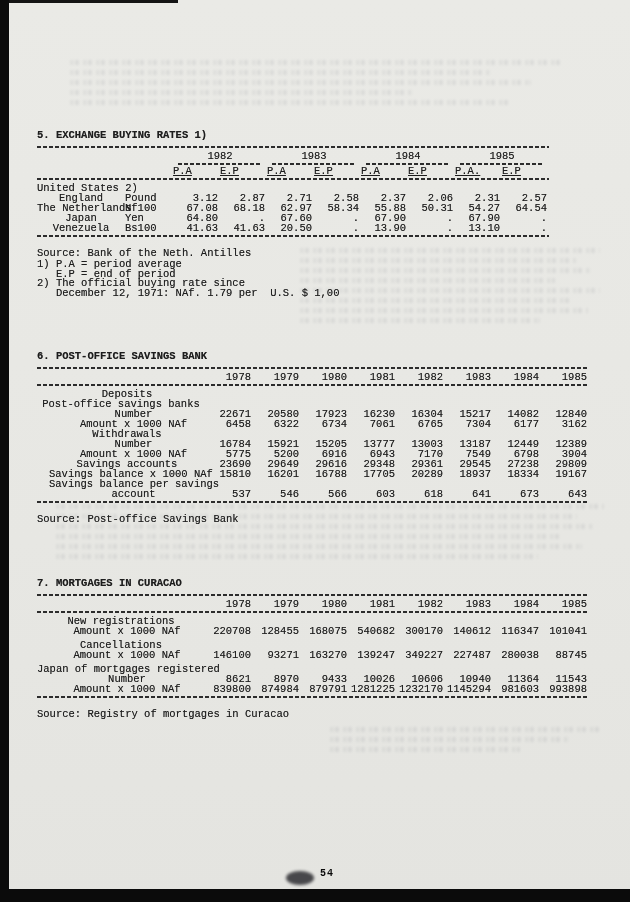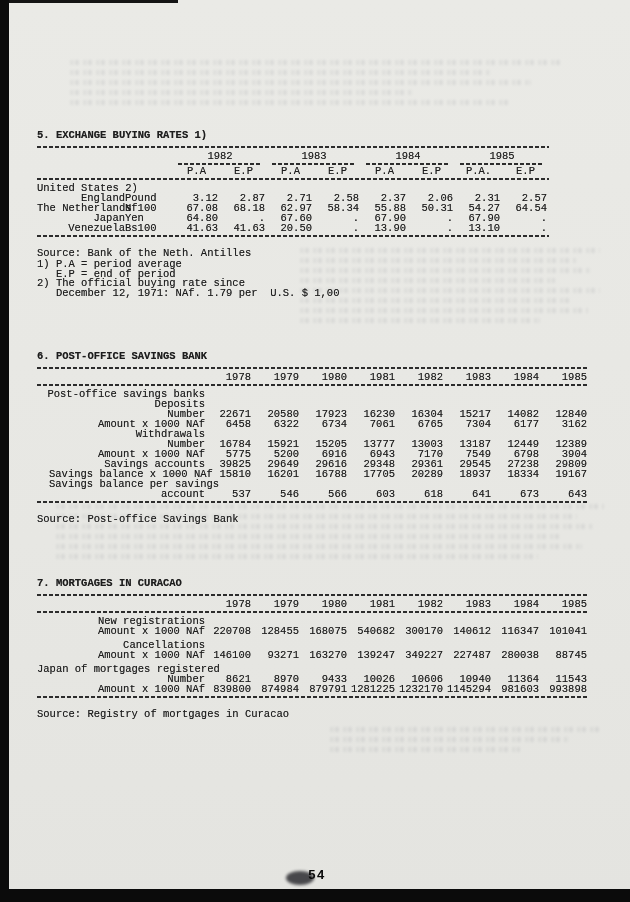--- a/index.html
+++ b/index.html
@@ -35,25 +35,25 @@
     text-shadow:0 0 .3px rgba(25,25,25,.55);
   }
   .sec-title { font-weight:bold; white-space:pre; }
   .src-line  { margin-top:8px; white-space:pre; }
   .note-line { white-space:pre; line-height:9.6px; }
   .notes { margin-top:2px; }
 
   table { border-collapse:collapse; table-layout:fixed; margin-top:4px; }
   td { font-size:10.5px; line-height:10px; padding:0; vertical-align:bottom; white-space:nowrap; }
   .num  { text-align:right; padding-right:2px; }
-  .lbl  { text-align:right;margin-top:45px; }
+  .lbl  { text-align:center;margin-top:45px; }
   .unit { text-align:left; }
   .ind1 { padding-left:12px; }
   .ind2 { padding-left:25px; }
-  .sub  { text-align:center; }
+  .sub  { text-align:left;text-decoration:underline; }
   .yhead{ }
   .yearcell { text-align:center; }
   .yearcell .yr { display:block; line-height:10px; }
   .yearcell .yrline {
     display:block; height:2px; margin:2px 5px 1px 5px;
     background:repeating-linear-gradient(90deg,#2c2c2c 0 4px,transparent 4px 6px);
   }
   .sep-row td { padding:2px 0 3px 0; }
   .sep {
     height:2px;
@@ -63,22 +63,22 @@
 
   .section-savings   { margin-top:53px; }
   .section-mortgages { margin-top:54px; }
 
   .pageno-wrap { position:absolute; left:280px; top:866px; width:70px; height:22px; }
   .pageno-blob {
     position:absolute; left:6px; top:5px; width:28px; height:14px;
     background:#37373b; border-radius:50%; filter:blur(1.5px); opacity:.9;
   }
   .pageno {
-    position:absolute; left:28px; top:2px;
-    font-size:13px; font-weight:bold; color:#0a0a0a; letter-spacing:1px;
+    position:absolute; left:40px; top:2px;
+    font-size:10px; font-weight:bold; color:#0a0a0a; letter-spacing:1px;
   }
 </style>
 </head>
 <body>
 
 <div class="paper">
 
   <div class="ghost" style="left:70px; top:60px; width:490px;">
     <i></i>
       <i style="width:86%"></i>
@@ -280,32 +280,32 @@
               <td class="num yhead">1985</td>
             </tr>
             <tr class="sep-row">
               <td colspan="9">
                 <div class="sep"></div>
               </td>
             </tr>
           </thead>
         <tbody>
             <tr>
+              <td class="lbl ind1">Deposits</td>
+              <td class="num"></td>
+              <td class="num"></td>
+              <td class="num"></td>
+              <td class="num"></td>
+              <td class="num"></td>
+              <td class="num"></td>
+              <td class="num"></td>
+              <td class="num"></td>
+            </tr>
+            <tr>
               <td class="lbl ind0">Post-office savings banks</td>
-              <td class="num"></td>
-              <td class="num"></td>
-              <td class="num"></td>
-              <td class="num"></td>
-              <td class="num"></td>
-              <td class="num"></td>
-              <td class="num"></td>
-              <td class="num"></td>
-            </tr>
-            <tr>
-              <td class="lbl ind1">Deposits</td>
               <td class="num"></td>
               <td class="num"></td>
               <td class="num"></td>
               <td class="num"></td>
               <td class="num"></td>
               <td class="num"></td>
               <td class="num"></td>
               <td class="num"></td>
             </tr>
             <tr>
@@ -358,21 +358,21 @@
               <td class="num">5200</td>
               <td class="num">6916</td>
               <td class="num">6943</td>
               <td class="num">7170</td>
               <td class="num">7549</td>
               <td class="num">6798</td>
               <td class="num">3904</td>
             </tr>
             <tr>
               <td class="lbl ind1">Savings accounts</td>
-              <td class="num">39825</td>
+              <td class="num">23690</td>
               <td class="num">29649</td>
               <td class="num">29616</td>
               <td class="num">29348</td>
               <td class="num">29361</td>
               <td class="num">29545</td>
               <td class="num">27238</td>
               <td class="num">29809</td>
             </tr>
             <tr>
               <td class="lbl ind1">Savings balance x 1000 NAf</td>

